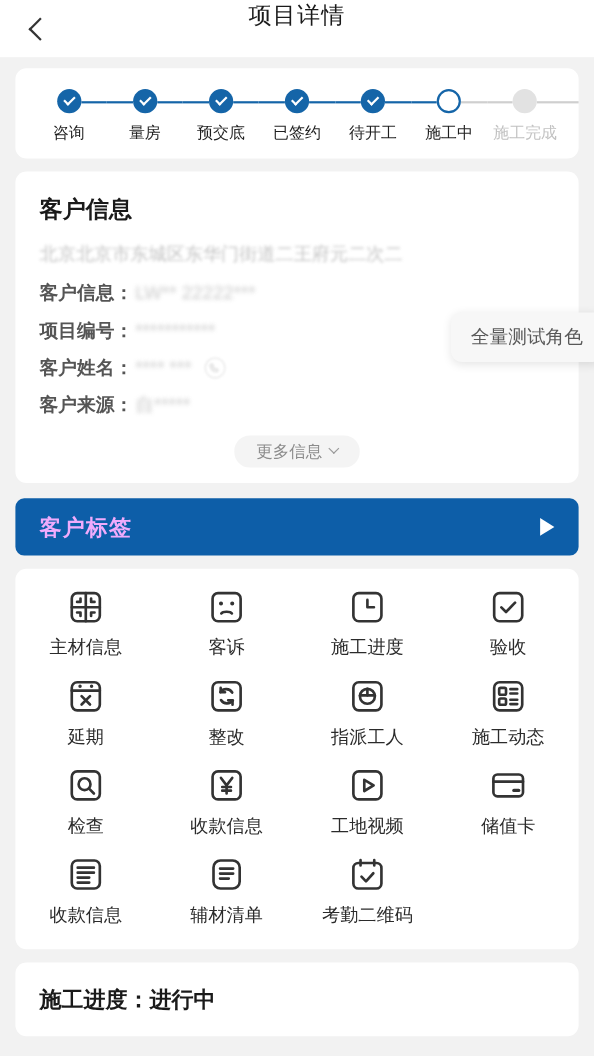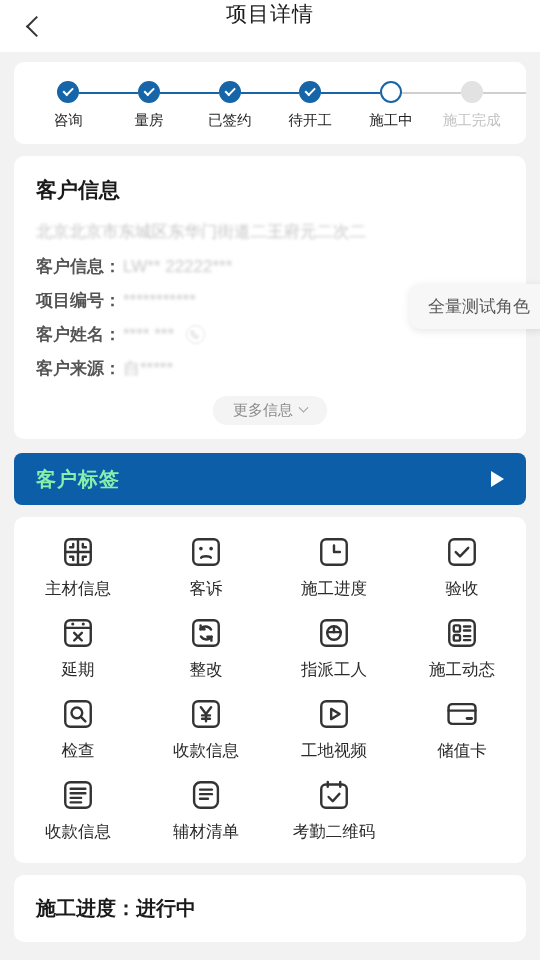--- a/index.html
+++ b/index.html
@@ -70,21 +70,21 @@
     font-size: 17px; color: #585858; box-shadow: 0 2px 9px rgba(0,0,0,.10);
     white-space: nowrap;
   }
 
   
   .tag-banner {
     margin: 14px 14px 0 14px; background: #0d5ea8; border-radius: 8px;
     height: 52px; display: flex; align-items: center; justify-content: space-between;
     padding: 0 22px;
   }
-  .tag-banner-title { color: #86efac; font-size: 20px; font-weight: bold; letter-spacing: 1px; }
+  .tag-banner-title { color: #f0abfc; font-size: 20px; font-weight: bold; letter-spacing: 1px; }
   .tri-r { width: 0; height: 0; border-left: 13px solid #fff; border-top: 8.5px solid transparent;
     border-bottom: 8.5px solid transparent; }
 
   
   .grid-card { margin-top: 12px; padding: 18px 0 20px 0; }
   .grid { display: grid; grid-template-columns: repeat(4, 1fr); row-gap: 16px; }
   .grid-item { display: flex; flex-direction: column; align-items: center; }
   .grid-item .ic { width: 34px; height: 34px; display: flex; align-items: center; justify-content: center; }
   .grid-item .ic svg { width: 34px; height: 34px; stroke: #333; fill: none; stroke-width: 1.7;
     stroke-linecap: round; stroke-linejoin: round; }
@@ -128,20 +128,30 @@
           <div class="step-label">量房</div>
         </div>
         <div class="step">
           <div class="dot-row">
             <span class="line-l"></span>
             <span class="line-r"></span>
             <div class="dot done">
               <span class="tick"></span>
             </div>
           </div>
+          <div class="step-label">预交底</div>
+        </div>
+        <div class="step">
+          <div class="dot-row">
+            <span class="line-l"></span>
+            <span class="line-r"></span>
+            <div class="dot done">
+              <span class="tick"></span>
+            </div>
+          </div>
           <div class="step-label">已签约</div>
         </div>
         <div class="step">
           <div class="dot-row">
             <span class="line-l"></span>
             <span class="line-r"></span>
             <div class="dot done">
               <span class="tick"></span>
             </div>
           </div>

